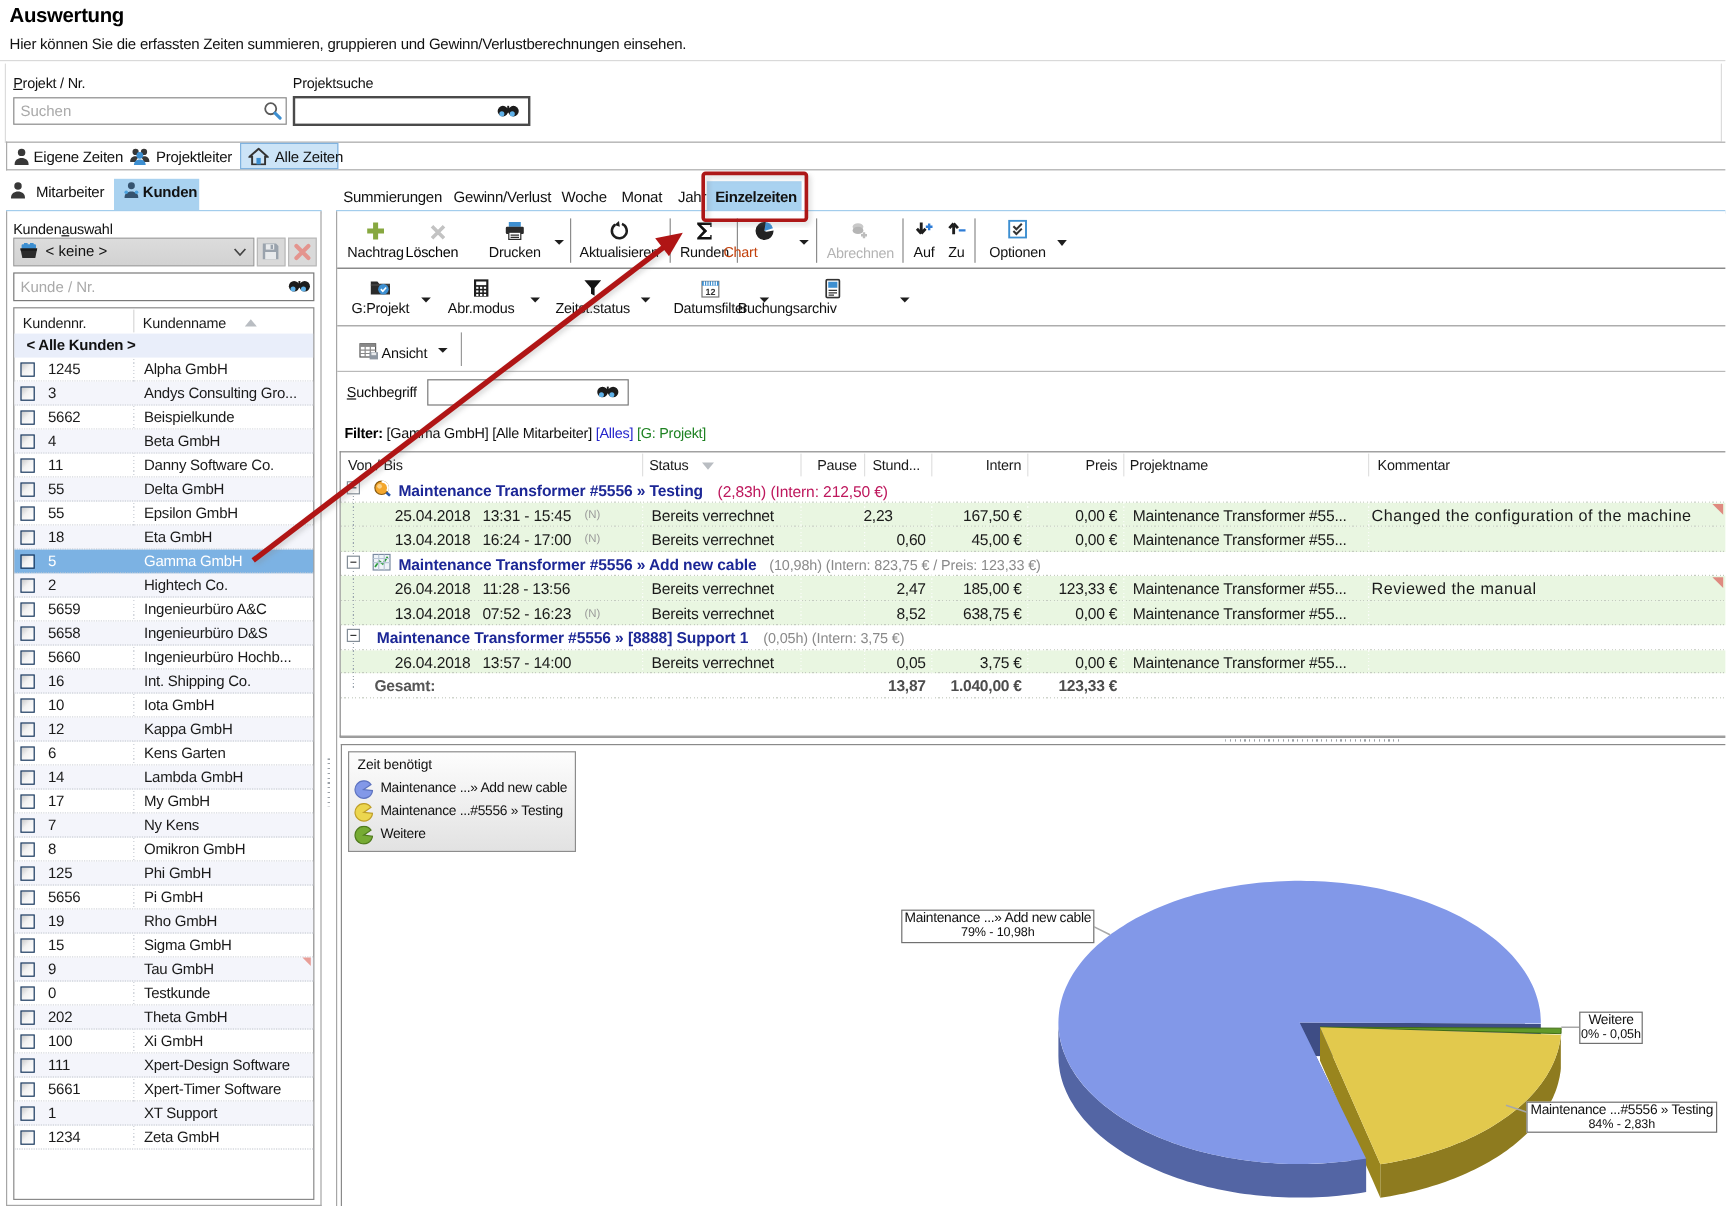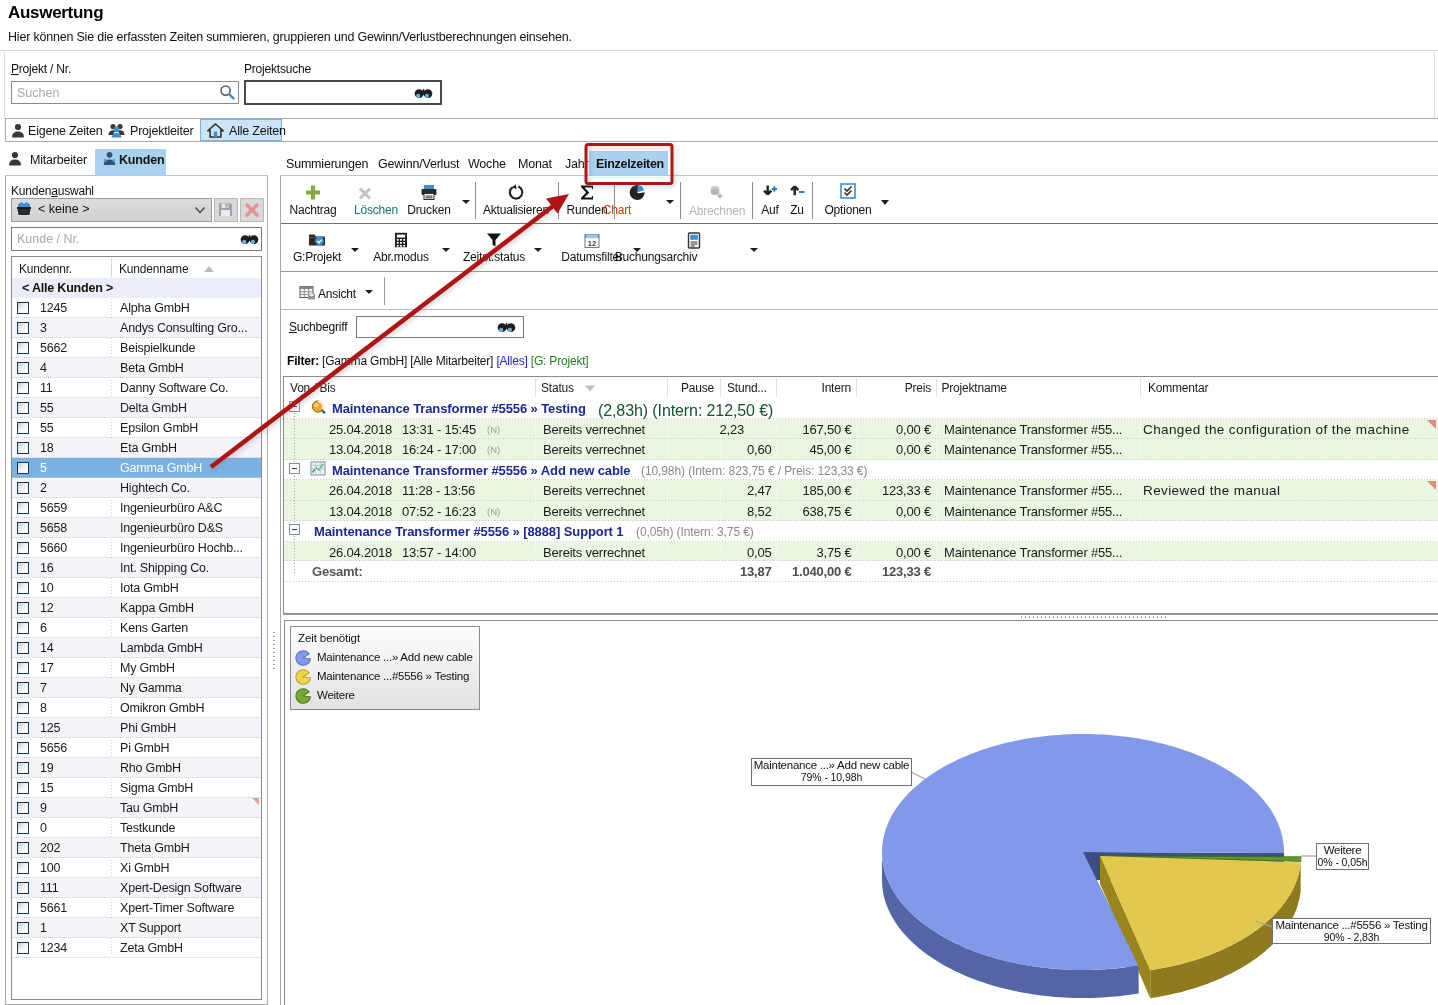--- a/index.html
+++ b/index.html
@@ -215,21 +215,21 @@
     <span class="rname" style="">Lambda GmbH</span>
   </div>
 <div class="row" style="top:658px;">
     <span class="chk" style="top:4px;"></span>
     <span class="rnum" style="">17</span>
     <span class="rname" style="">My GmbH</span>
   </div>
 <div class="row" style="top:678px;background:#f4f5fb;">
     <span class="chk" style="top:4px;"></span>
     <span class="rnum" style="">7</span>
-    <span class="rname" style="">Ny Gamma</span>
+    <span class="rname" style="">Ny Kens</span>
   </div>
 <div class="row" style="top:698px;">
     <span class="chk" style="top:4px;"></span>
     <span class="rnum" style="">8</span>
     <span class="rname" style="">Omikron GmbH</span>
   </div>
 <div class="row" style="top:718px;background:#f4f5fb;">
     <span class="chk" style="top:4px;"></span>
     <span class="rnum" style="">125</span>
     <span class="rname" style="">Phi GmbH</span>
@@ -291,21 +291,21 @@
   </div>
 <div style="position:absolute;left:252px;top:798px;width:0;height:0;border-left:7px solid transparent;border-top:7px solid #e89e97"></div>
 <div style="position:absolute;left:280px;top:176px;width:1158px;height:829px;border-left:1px solid #a6a6a6;background:#fff"></div>
 <div class="ico" style="left:313px;top:184px;transform:translateX(-50%)"><svg width="17" height="17" viewBox="0 0 17 17" style="">
       <path d="M8.5 1.5v14M1.5 8.5h14" stroke="#87a840" stroke-width="4.2"></path>
     </svg></div>
 <div class="tbtxt" style="left:313px;top:203px;color:#111">Nachtrag</div>
 <div class="ico" style="left:365px;top:186px;transform:translateX(-50%)"><svg width="15" height="15" viewBox="0 0 15 15" style="">
       <path d="M2.5 2.5 12.5 12.5M12.5 2.5 2.5 12.5" stroke="#c3c3c3" stroke-width="3"></path>
     </svg></div>
-<div class="tbtxt" style="left:376px;top:203px;color:#0f766e">Löschen</div>
+<div class="tbtxt" style="left:360px;top:203px;color:#000000">Löschen</div>
 <div class="ico" style="left:429px;top:184px;transform:translateX(-50%)"><svg width="18" height="16" viewBox="0 0 18 16" style="">
       <rect x="4" y="1" width="10" height="4" fill="#3d8fd1"></rect>
       <rect x="1.5" y="5" width="15" height="6" rx="1" fill="#2b2b2b"></rect>
       <rect x="4" y="9.5" width="10" height="6" fill="#fff" stroke="#2b2b2b"></rect>
       <line x1="5.5" y1="12" x2="12.5" y2="12" stroke="#2b2b2b"></line>
       <line x1="5.5" y1="13.8" x2="12.5" y2="13.8" stroke="#2b2b2b"></line>
     </svg></div>
 <div class="tbtxt" style="left:429px;top:203px;color:#111">Drucken</div>
 <div class="ddsm" style="left:462px;top:200px"></div>
 <div class="sep" style="left:475px;top:182px;height:37px"></div>
@@ -478,21 +478,21 @@
     <div class="ab" style="left:2px;top:4px;width:5px;height:1px;background:#333"></div>
   </div>
 <div class="ab" style="left:310px;top:399px"><svg width="17" height="15" viewBox="0 0 17 15" style="">
       <circle cx="8" cy="7.5" r="5.6" fill="#f4a72c"></circle>
       <circle cx="8" cy="7.5" r="5.6" fill="none" stroke="#8a5b10" stroke-width="1"></circle>
       <path d="M8 2.2a5.3 5.3 0 0 1 4.6 7.9" fill="none" stroke="#fff" stroke-width="1.6"></path>
       <circle cx="6.3" cy="6.3" r="2" fill="#fbd287"></circle>
       <path d="M12 11.5l3 2.6" stroke="#2a58a8" stroke-width="2.2"></path>
     </svg></div>
 <div class="ab" style="left:332px;top:401px;font-size:13px;font-weight:bold;color:#1c2796;letter-spacing:-0.1px;white-space:nowrap">Maintenance Transformer #5556 » Testing</div>
-<div class="ab" style="left:598px;top:402px;font-size:16px;color:#14532d;letter-spacing:-0.1px;white-space:nowrap">(2,83h) (Intern: 212,50 €)</div>
+<div class="ab" style="left:598px;top:402px;font-size:13px;color:#be185d;letter-spacing:-0.1px;white-space:nowrap">(2,83h) (Intern: 212,50 €)</div>
 <div class="gr" style="left:329px;top:421.5px">25.04.2018</div>
 <div class="gr" style="left:402px;top:421.5px">13:31 - 15:45</div>
 <div class="ab" style="left:487px;top:423.5px;font-size:9.5px;color:#9a9a9a">(N)</div>
 <div class="gr" style="left:543px;top:421.5px">Bereits verrechnet</div>
 <div class="num" style="left:644px;top:421.5px;width:100px">2,23</div>
 <div class="num" style="left:731.5px;top:421.5px;width:120px">167,50 €</div>
 <div class="num" style="left:811px;top:421.5px;width:120px">0,00 €</div>
 <div class="gr" style="left:944px;top:421.5px">Maintenance Transformer #55...</div>
 <div class="gr" style="left:1143px;top:421.5px;font-size:13.5px;letter-spacing:0.4px">Changed the configuration of the machine</div>
 <div class="ab" style="left:1427px;top:419.5px;width:0;height:0;border-left:9px solid transparent;border-top:9px solid #df8a80"></div>
@@ -585,21 +585,21 @@
 <div class="ab" style="left:751px;top:758px;width:161px;height:28px;border:1px solid #707070;background:#fff;text-align:center">
     <div style="font-size:11.5px;letter-spacing:-0.25px;color:#111;margin-top:0px;white-space:nowrap">Maintenance ...» Add new cable</div>
     <div style="font-size:10.5px;letter-spacing:-0.1px;color:#111;white-space:nowrap">79% - 10,98h</div>
   </div>
 <div class="ab" style="left:1316px;top:843px;width:53px;height:27px;border:1px solid #707070;background:#fff;text-align:center">
     <div style="font-size:11.5px;letter-spacing:-0.25px;color:#111;margin-top:0px;white-space:nowrap">Weitere</div>
     <div style="font-size:10.5px;letter-spacing:-0.1px;color:#111;white-space:nowrap">0% - 0,05h</div>
   </div>
 <div class="ab" style="left:1272px;top:918px;width:159px;height:26px;border:1px solid #707070;background:#fff;text-align:center">
     <div style="font-size:11.5px;letter-spacing:-0.25px;color:#111;margin-top:0px;white-space:nowrap">Maintenance ...#5556 » Testing</div>
-    <div style="font-size:10.5px;letter-spacing:-0.1px;color:#111;white-space:nowrap">90% - 2,83h</div>
+    <div style="font-size:10.5px;letter-spacing:-0.1px;color:#111;white-space:nowrap">84% - 2,83h</div>
   </div>
 <svg class="ab" style="left:0;top:0;pointer-events:none" width="1438" height="1005">
     <defs>
       <filter id="blr">
         <feGaussianBlur stdDeviation="2.2"></feGaussianBlur>
       </filter>
     </defs>
 <rect x="589" y="147" width="85" height="39" rx="2" fill="none" stroke="#777" stroke-width="3" opacity="0.28" filter="url(#blr)"></rect>
     <rect x="586" y="144.5" width="86" height="39" rx="2" fill="none" stroke="#ad1717" stroke-width="3"></rect>
 <line x1="213" y1="469" x2="559" y2="205" stroke="#888" stroke-width="5" opacity="0.3" filter="url(#blr)"></line>

